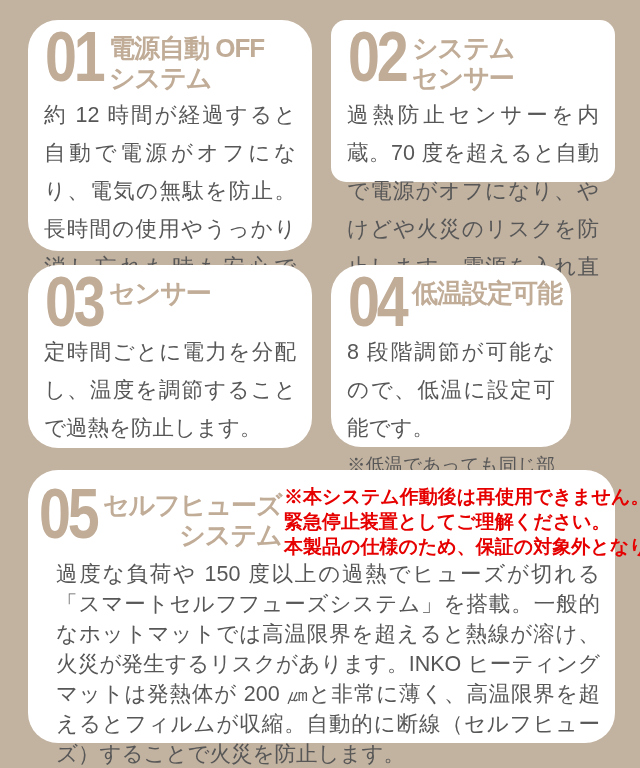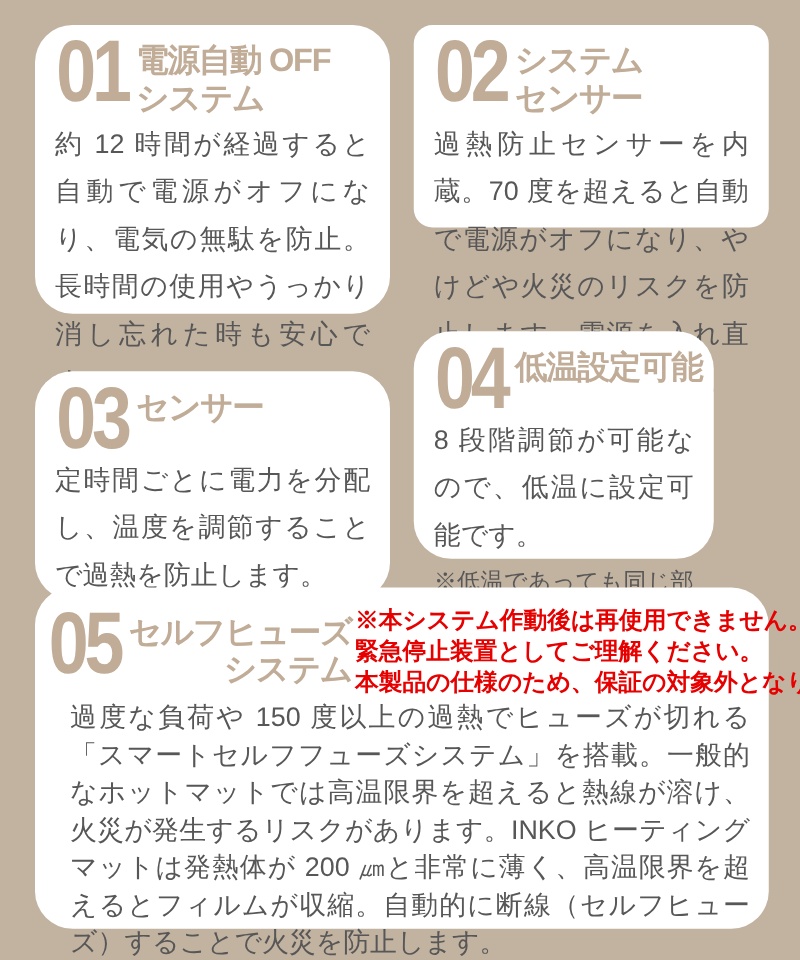--- a/index.html
+++ b/index.html
@@ -12,21 +12,21 @@
     font-family: "Liberation Sans", sans-serif;
   }
   .card {
     position: absolute;
     background: #ffffff;
     border-radius: 30px;
     box-sizing: border-box;
   }
   #card-01 { left: 28px;  top: 20px;  width: 284px; height: 231px; }
   #card-02 { left: 331px; top: 20px;  width: 284px; height: 162px; border-radius: 15px; }
-  #card-03 { left: 28px;  top: 265px; width: 284px; height: 183px; margin-top: 32px; }
+  #card-03 { left: 28px;  top: 265px; width: 284px; height: 183px; }
   #card-04 { left: 331px; top: 265px; width: 240px; height: 182px; }
   #card-05 { left: 28px;  top: 470px; width: 587px; height: 273px; }
 
   .hdr {
     display: flex;
     align-items: flex-start;
     padding: 9px 14px 0 17px;
   }
   #card-05 .hdr { padding: 16px 14px 0 11px; text-align: right; }
 

